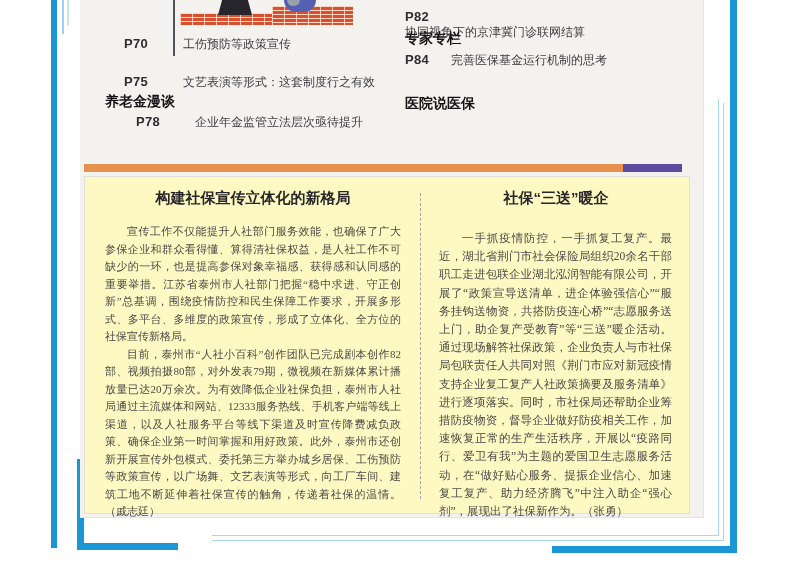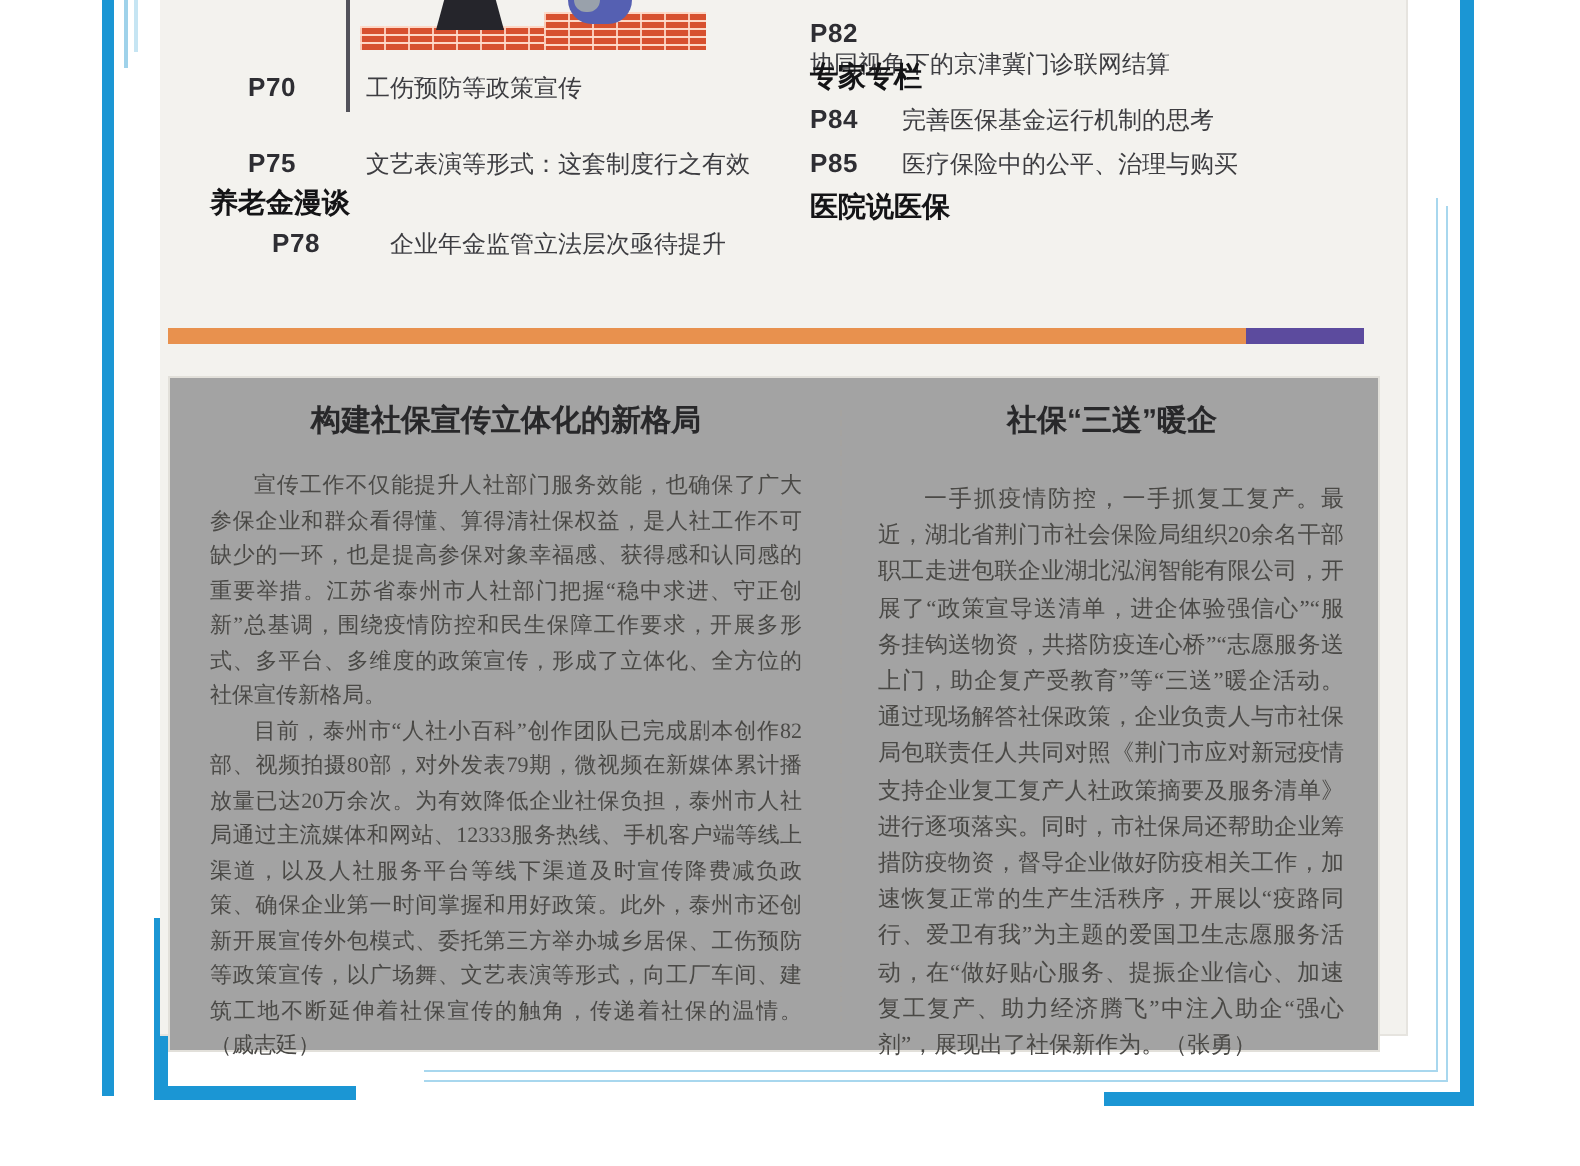--- a/index.html
+++ b/index.html
@@ -52,21 +52,21 @@
   .pnum.w-left{width:59px;padding-left:19px;}
   .pnum.w-right{width:46px;}
   .ptitle{font-size:12px;color:#3d3d41;}
   .toc-section{position:absolute;font-weight:bold;font-size:14px;color:#141416;white-space:nowrap;}
 
   
   .bar-orange{left:4px;top:164px;width:539px;height:8px;background:var(--orange);}
   .bar-purple{left:543px;top:164px;width:59px;height:8px;background:var(--purple);}
 
   
-  .articles-box{left:4px;top:188px;width:604px;height:336px;background:#a3a3a3;
+  .articles-box{left:4px;top:176px;width:604px;height:336px;background:#fef9c3;
     border:1px solid #e2e0da;}
   .art-title{position:absolute;font-weight:bold;font-size:15px;color:#28282a;
     text-align:center;white-space:nowrap;}
   .art-title-left{left:20px;top:12px;width:296px;}
   .art-title-right{left:354px;top:12px;width:234px;}
   .art-body{position:absolute;font-family:"Liberation Serif",serif;color:#4a4946;
     text-align:justify;}
   .art-body-left{left:20px;top:46px;width:296px;font-size:11px;line-height:17.5px;}
   .art-body-right{left:354px;top:52px;width:233px;font-size:11.5px;line-height:18.2px;}
   .art-body p{margin:0;text-indent:2em;}
@@ -112,24 +112,20 @@
 
     <div class="toc-row" style="left:325px;top:9px;flex-direction:column;">
       <span class="pnum w-right">P82</span>
       <span class="ptitle">协同视角下的京津冀门诊联网结算</span>
     </div>
     <div class="toc-section" style="left:325px;top:30px;">专家专栏</div>
     <div class="toc-row" style="left:325px;top:52px;">
       <span class="pnum w-right">P84</span>
       <span class="ptitle">完善医保基金运行机制的思考</span>
     </div>
-    <div class="toc-row" style="left:325px;top:74px;">
-      <span class="pnum w-right">P85</span>
-      <span class="ptitle">医疗保险中的公平、治理与购买</span>
-    </div>
     <div class="toc-section" style="left:325px;top:95px;">医院说医保</div>
 
     <div class="abs bar-orange"></div>
     <div class="abs bar-purple"></div>
 
     <div class="abs articles-box">
       <div class="abs divider"></div>
 
       <div class="art-title art-title-left">构建社保宣传立体化的新格局</div>
       <div class="art-body art-body-left">

